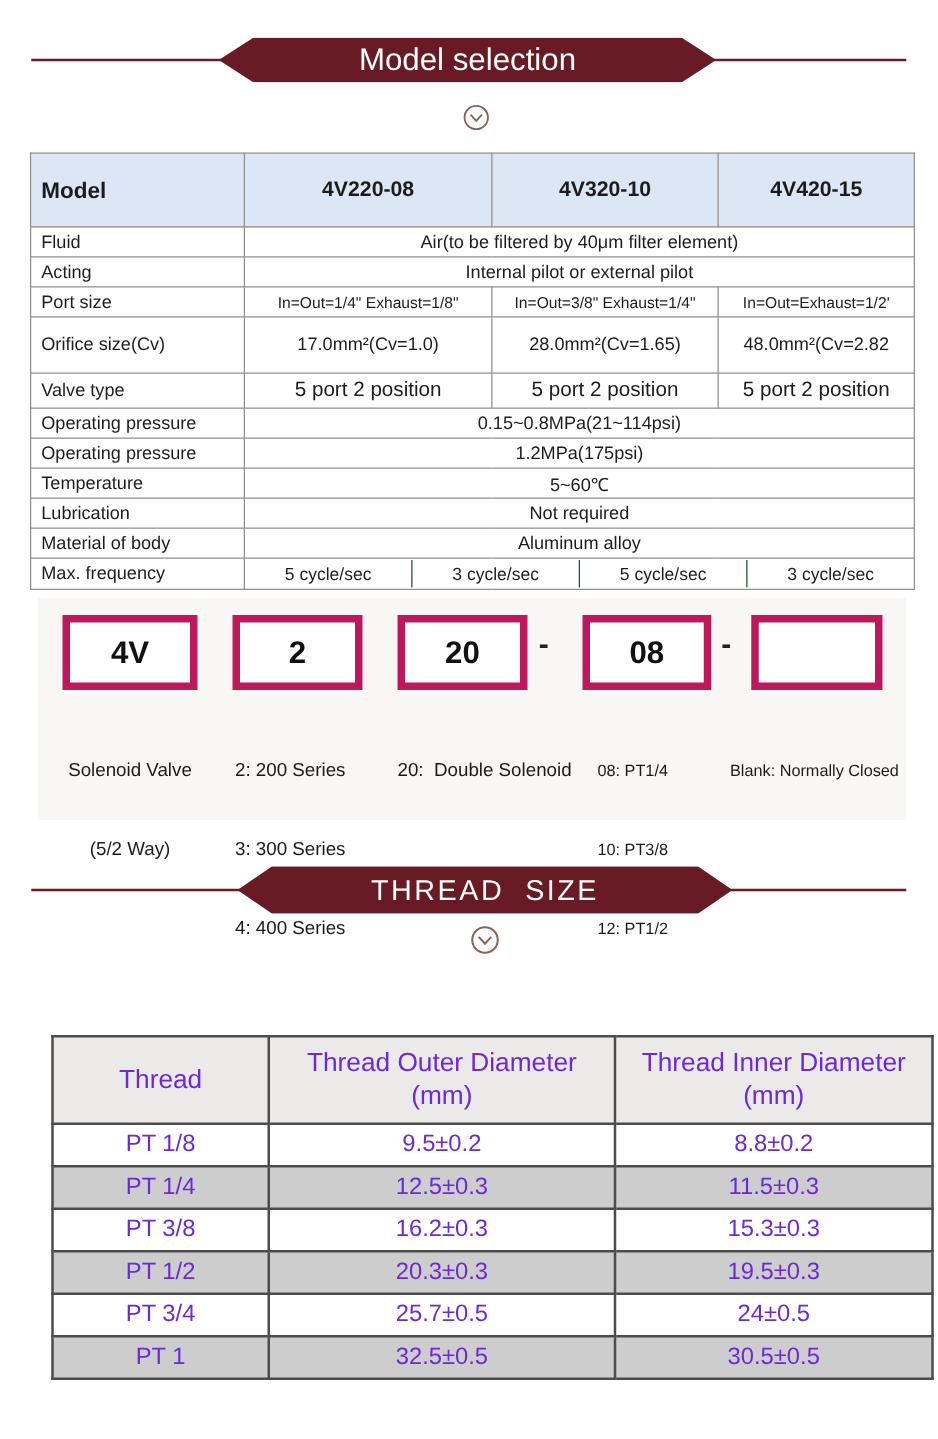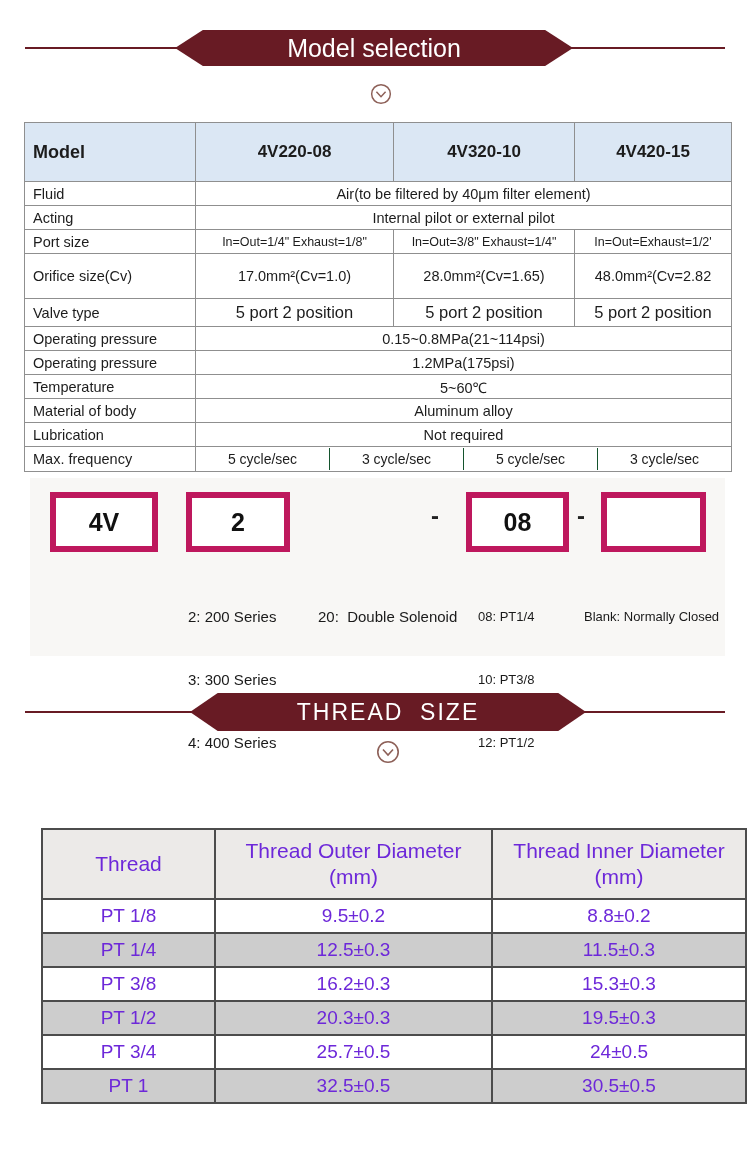--- a/index.html
+++ b/index.html
@@ -125,50 +125,55 @@
       </tr>
       <tr class="r-std">
         <td class="lbl">Operating pressure</td>
         <td colspan="3">1.2MPa(175psi)</td>
       </tr>
       <tr class="r-std">
         <td class="lbl">Temperature</td>
         <td colspan="3">5~60℃</td>
       </tr>
       <tr class="r-std">
+        <td class="lbl">Lubrication</td>
+        <td colspan="3">Not required</td>
+      </tr>
+      <tr class="r-std">
         <td class="lbl">Material of body</td>
         <td colspan="3">Aluminum alloy</td>
-      </tr>
-      <tr class="r-std">
-        <td class="lbl">Lubrication</td>
-        <td colspan="3">Not required</td>
       </tr>
       <tr class="r-freq">
         <td class="lbl">Max. frequency</td>
         <td colspan="3" class="nopad">
           <div class="freq4">
             <span>5 cycle/sec</span>
             <span>3 cycle/sec</span>
             <span>5 cycle/sec</span>
             <span>3 cycle/sec</span>
           </div>
         </td>
       </tr>
     </tbody>
   </table>
 
   <div class="code-panel"></div>
 
   <div class="code-box" style="left:50px;width:96px;">4V</div>
   <div class="code-box" style="left:186px;width:92px;">2</div>
+  <div class="code-box" style="left:318px;width:92px;">20</div>
   <div class="code-dash" style="left:424px;">-</div>
   <div class="code-box" style="left:466px;width:91px;">08</div>
   <div class="code-dash" style="left:570px;">-</div>
   <div class="code-box" style="left:601px;width:93px;"></div>
 
+  <div class="legend center" style="left:46px;width:116px;">
+    <div>Solenoid Valve</div>
+    <div>(5/2 Way)</div>
+  </div>
   <div class="legend" style="left:188px;">
     <div>2: 200 Series</div>
     <div>3: 300 Series</div>
     <div>4: 400 Series</div>
   </div>
   <div class="legend" style="left:318px;">
     <div>20:  Double Solenoid</div>
   </div>
   <div class="legend small" style="left:478px;">
     <div>08: PT1/4</div>

